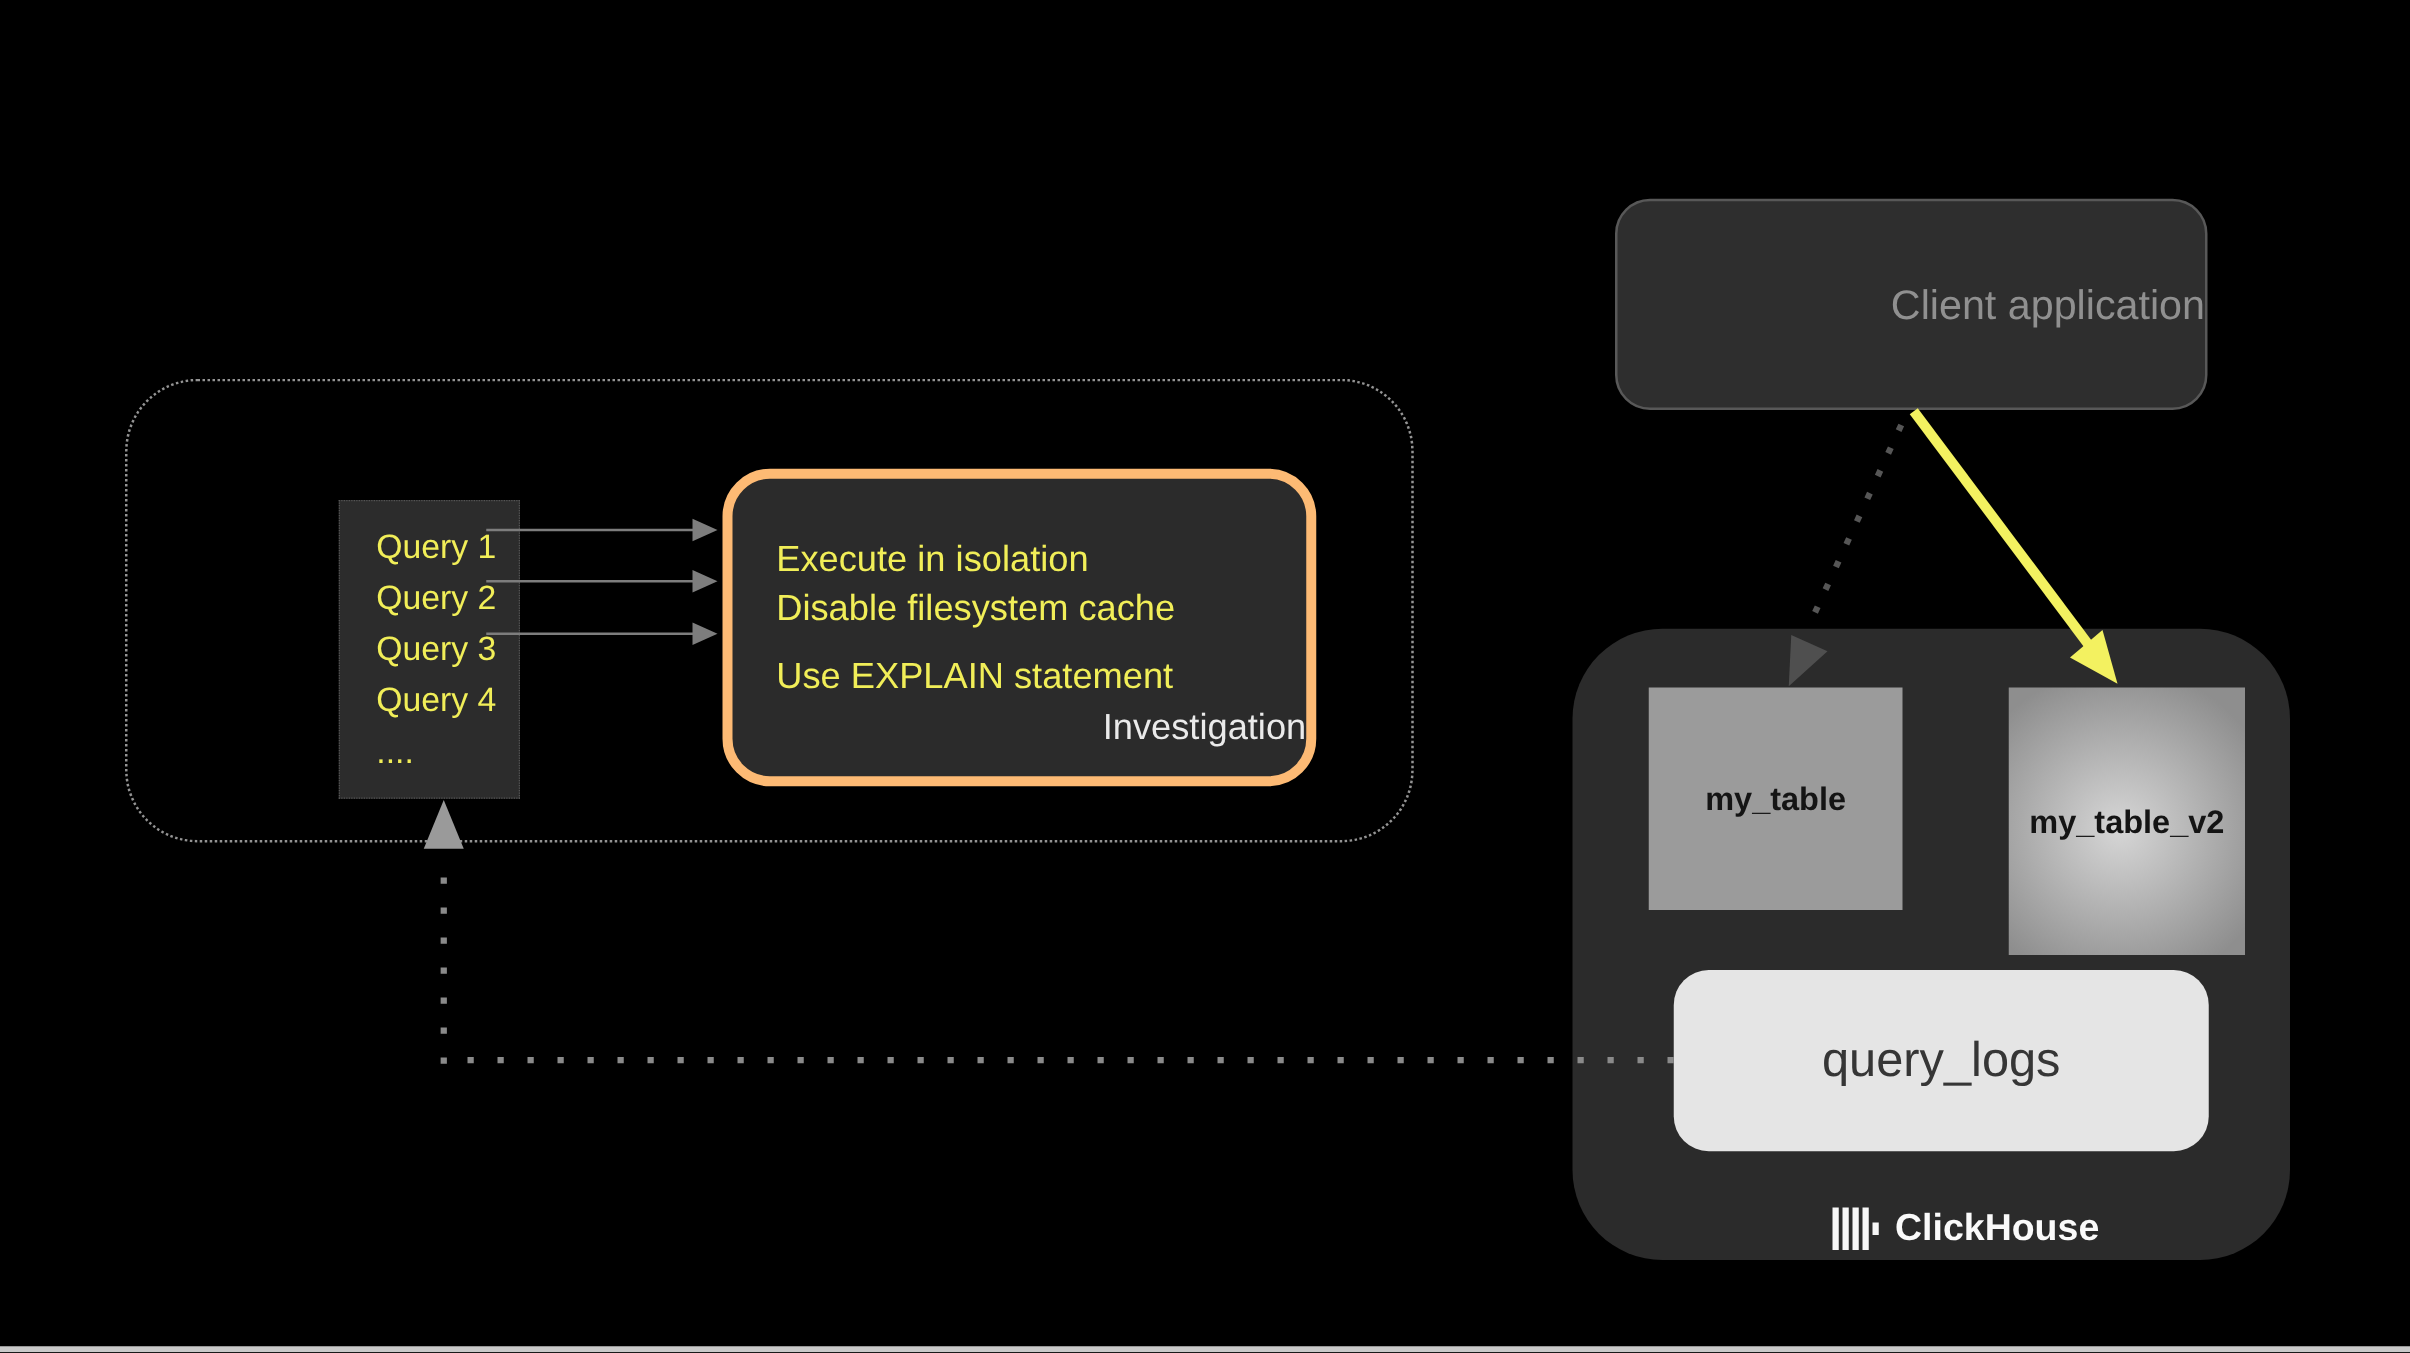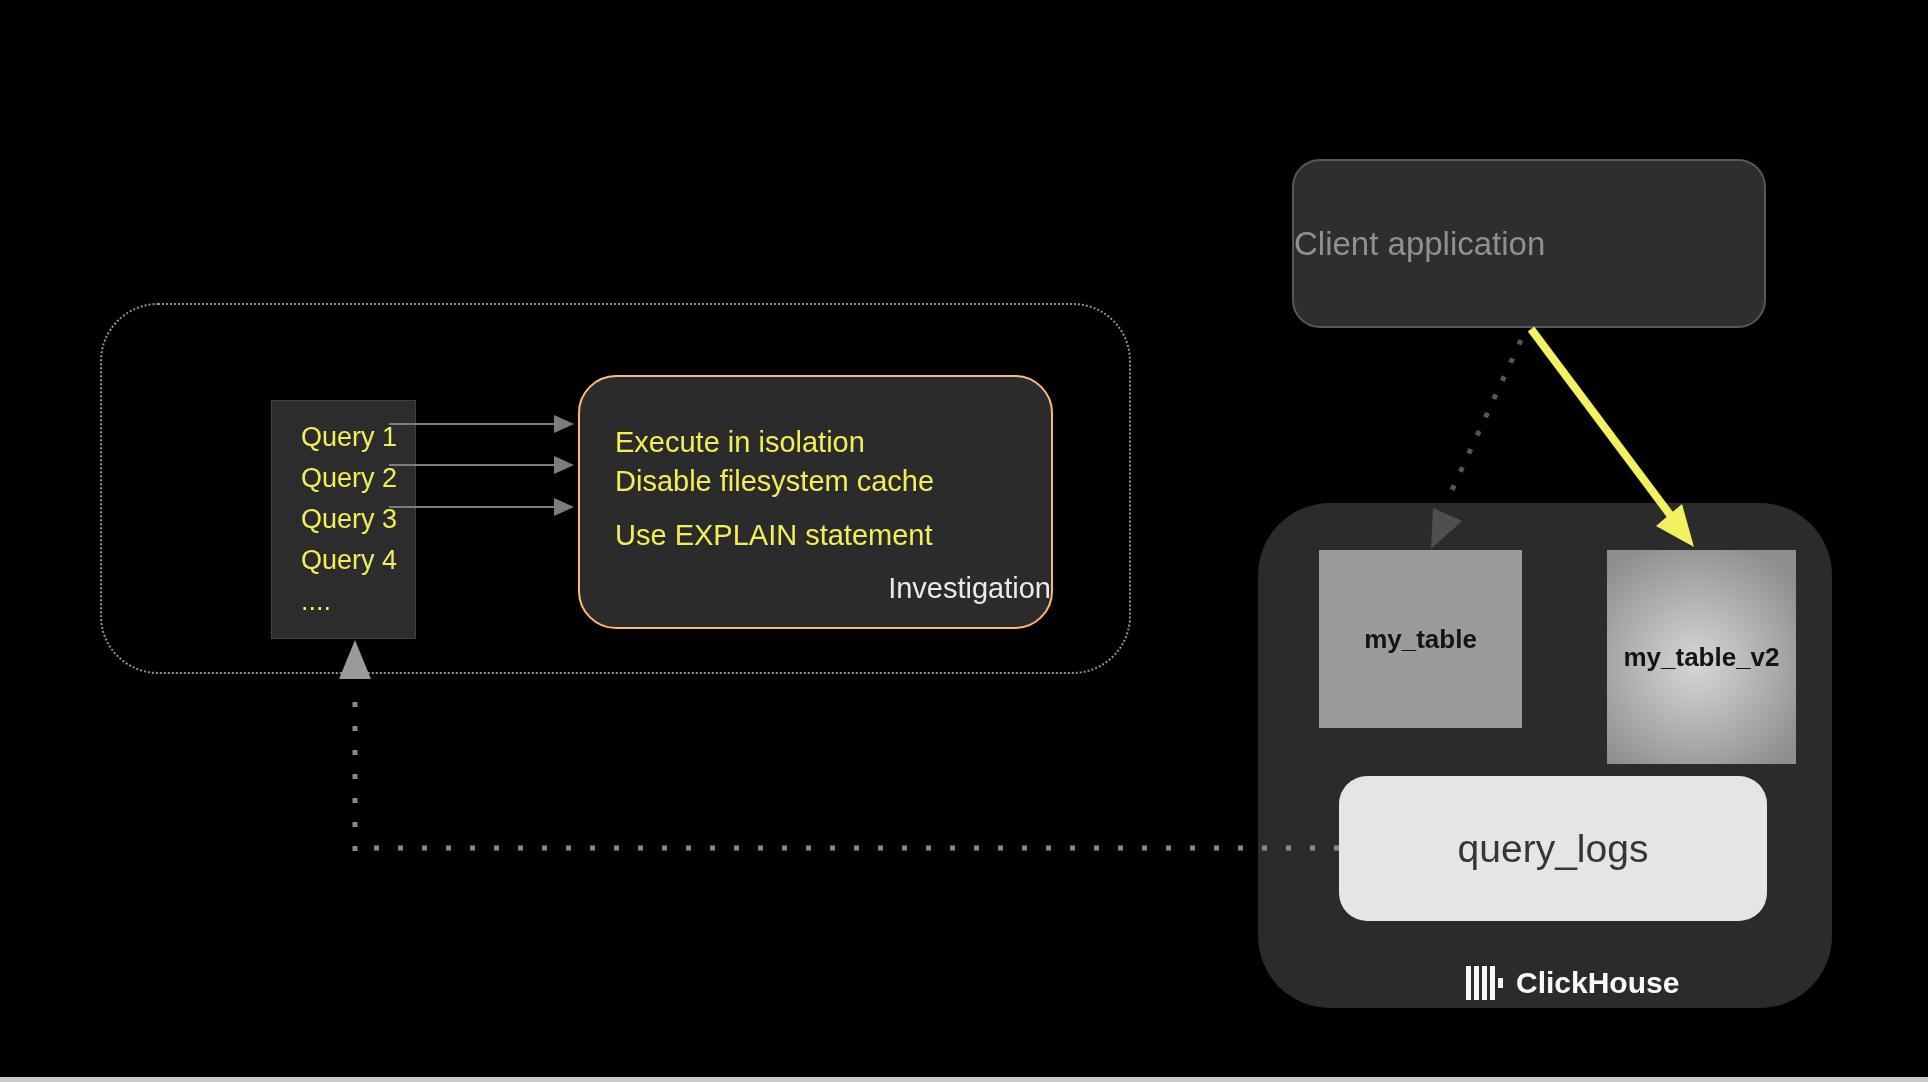--- a/index.html
+++ b/index.html
@@ -17,34 +17,34 @@
   .query-box {
     position:absolute; left:271px; top:400px; width:145px; height:239px;
     background:#2c2c2c; border:1px dotted #555;
     padding:16px 0 0 29px;
   }
   .query-row {
     color:#f1ee58; font-size:27px; line-height:41px; white-space:nowrap;
   }
   .invest-box {
     position:absolute; left:578px; top:375px; width:475px; height:254px;
-    background:#2b2b2b; border:2px solid #fdba74; border-radius:38px;
+    background:#2b2b2b; border:8px solid #fdba74; border-radius:38px;
     padding:46px 0 0 35px;
   }
   .tip { color:#f1ee58; font-size:29px; line-height:39px; white-space:nowrap; }
   .tip.gap { margin-top:15px; }
   .invest-title {
     position:absolute; left:0; right:0; bottom:22px; text-align:right;
     color:#eaeaea; font-size:29px;
   }
   
   .client-box {
     position:absolute; left:1292px; top:159px; width:474px; height:169px;
     background:#2e2e2e; border:2px solid #585858; border-radius:28px;
-    display:flex; align-items:center; justify-content:flex-start;
+    display:flex; align-items:center; justify-content:flex-end;
     color:#909090; font-size:33px;
   }
   .ch-container {
     position:absolute; left:1258px; top:503px; width:574px; height:505px;
     background:#2b2b2b; border-radius:72px;
   }
   .table-sq {
     position:absolute; display:flex; align-items:center; justify-content:center;
     color:#141414; font-size:26px;font-weight:bold;
   }

